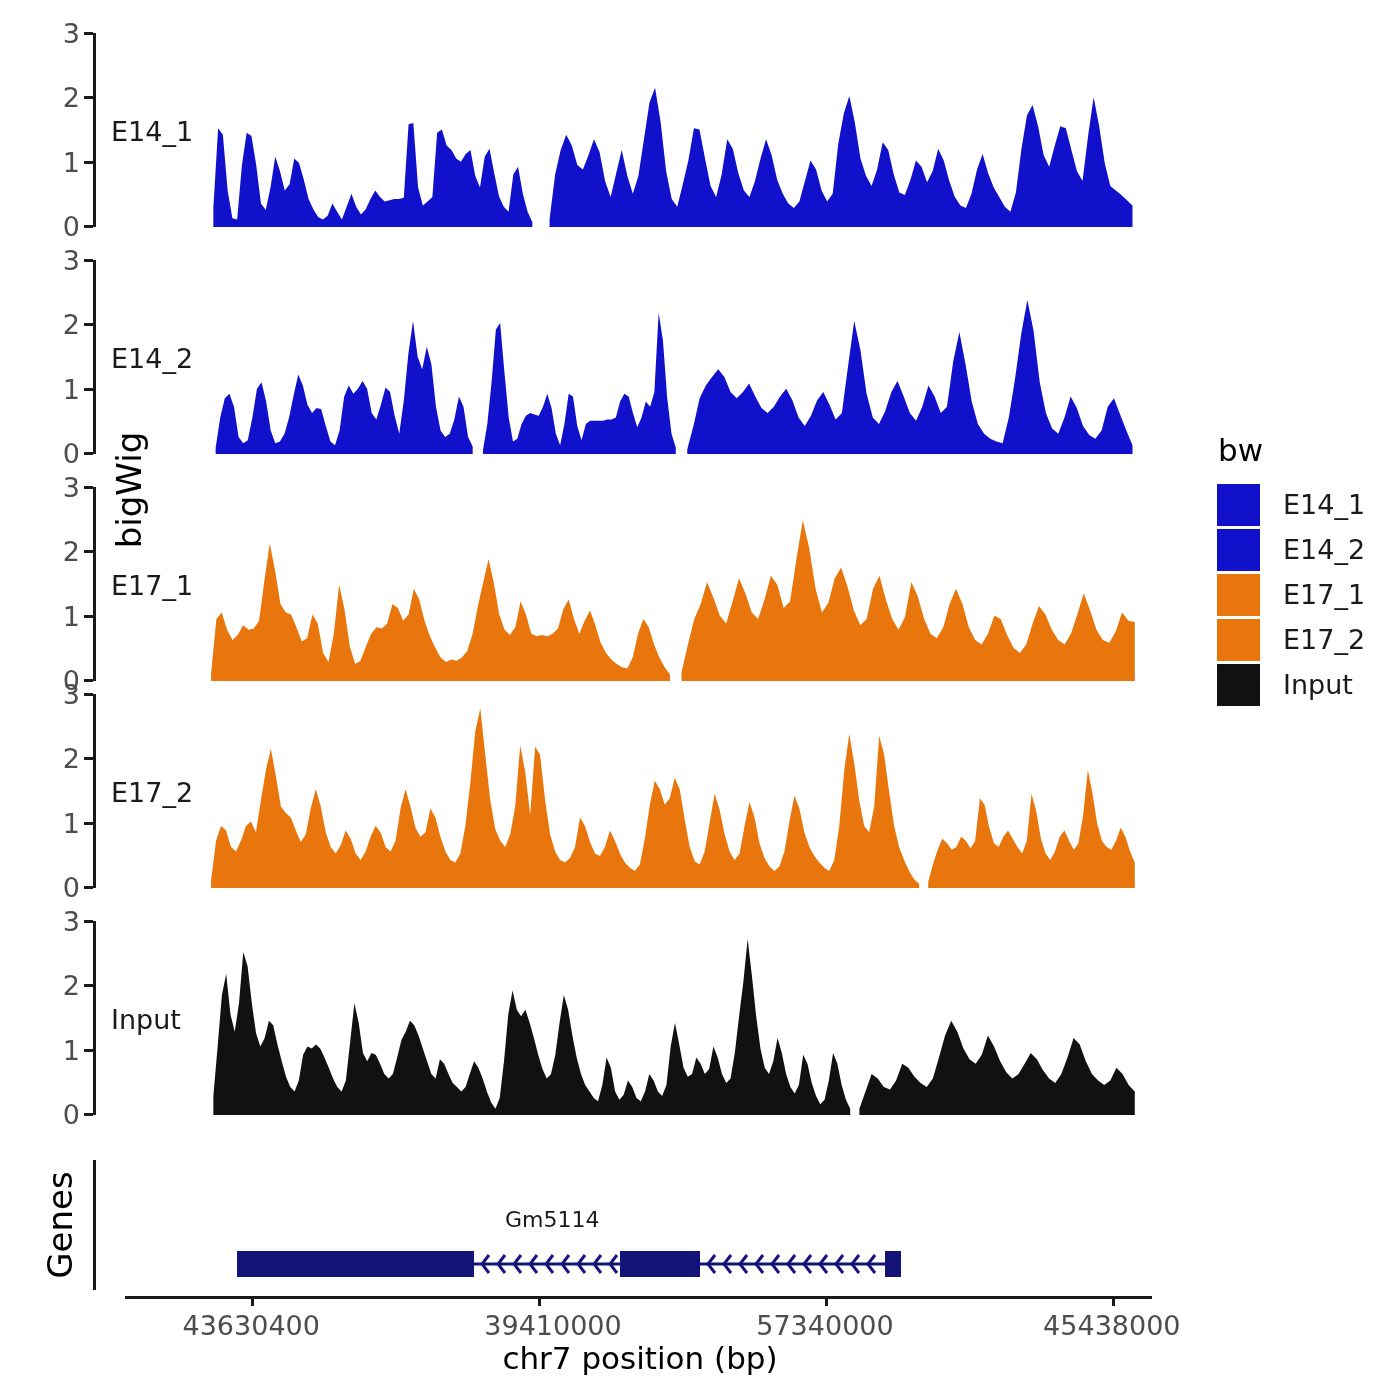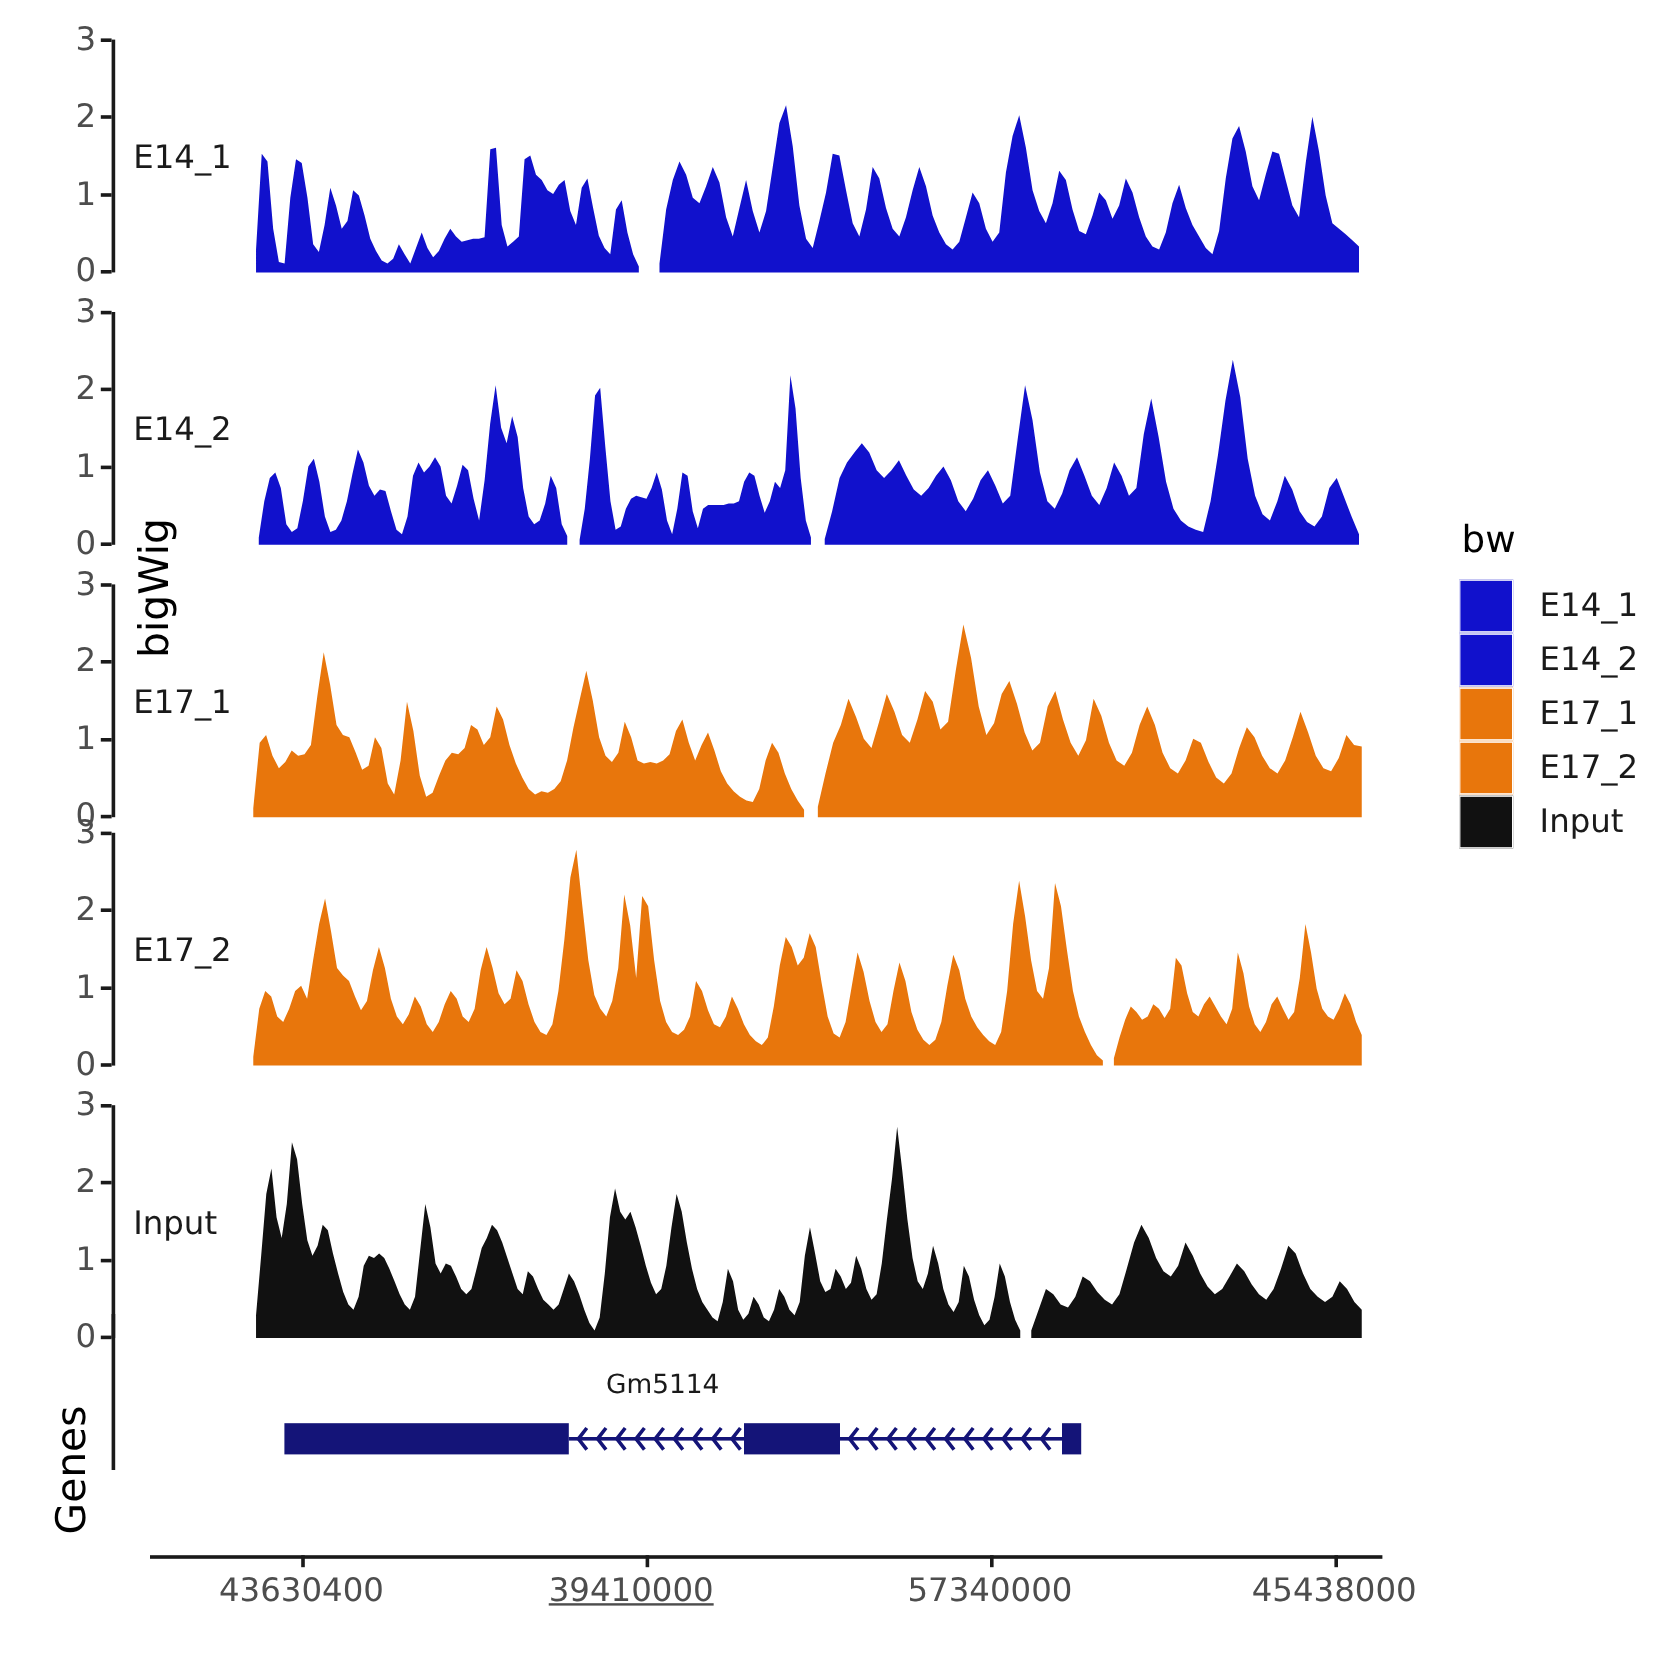--- a/index.html
+++ b/index.html
@@ -117,21 +117,21 @@
   }
   .legend-label {
     font-size: 27px;
     color: #1a1a1a;
     margin-left: 22px;
     white-space: nowrap;
   }
   .genes-panel {
     position: absolute;
     left: 93px;
-    top: 1095px;
+    top: 1160px;
     width: 1060px;
     height: 130px;
     padding-left: 16px;
   }
   .genes-vline {
     position: absolute;
     left: 0;
     top: 0;
     width: 3px;
     height: 130px;
@@ -290,26 +290,27 @@
         <rect x="527" y="91" width="80" height="26" fill="#141478"></rect>
         <rect x="792" y="91" width="16" height="26" fill="#141478"></rect>
       </svg>
   </div>
 
   <div class="xaxis"></div>
   <div id="xticks">
       <div class="xtick" style="left: 251.223px;"></div>
       <div class="xticklab" style="left: 251.223px;">43630400</div>
       <div class="xtick" style="left: 538.095px;"></div>
-      <div class="xticklab" style="left: 526px; text-decoration: underline;">39410000</div>
+      <div class="xticklab" style="left: 553px;">39410000</div>
       <div class="xtick" style="left: 824.966px;"></div>
       <div class="xticklab" style="left: 824.966px;">57340000</div>
       <div class="xtick" style="left: 1111.84px;"></div>
       <div class="xticklab" style="left: 1111.84px;">45438000</div>
     </div>
+  <div class="axis-title-x">chr7 position (bp)</div>
 
   <div class="legend">
     <div class="legend-title">bw</div>
     <div id="legend-items">
         <div class="legend-row">
           <div class="legend-key" style="background: rgb(17, 17, 204);"></div>
           <div class="legend-label">E14_1</div>
         </div>
         <div class="legend-row">
           <div class="legend-key" style="background: rgb(17, 17, 204);"></div>

